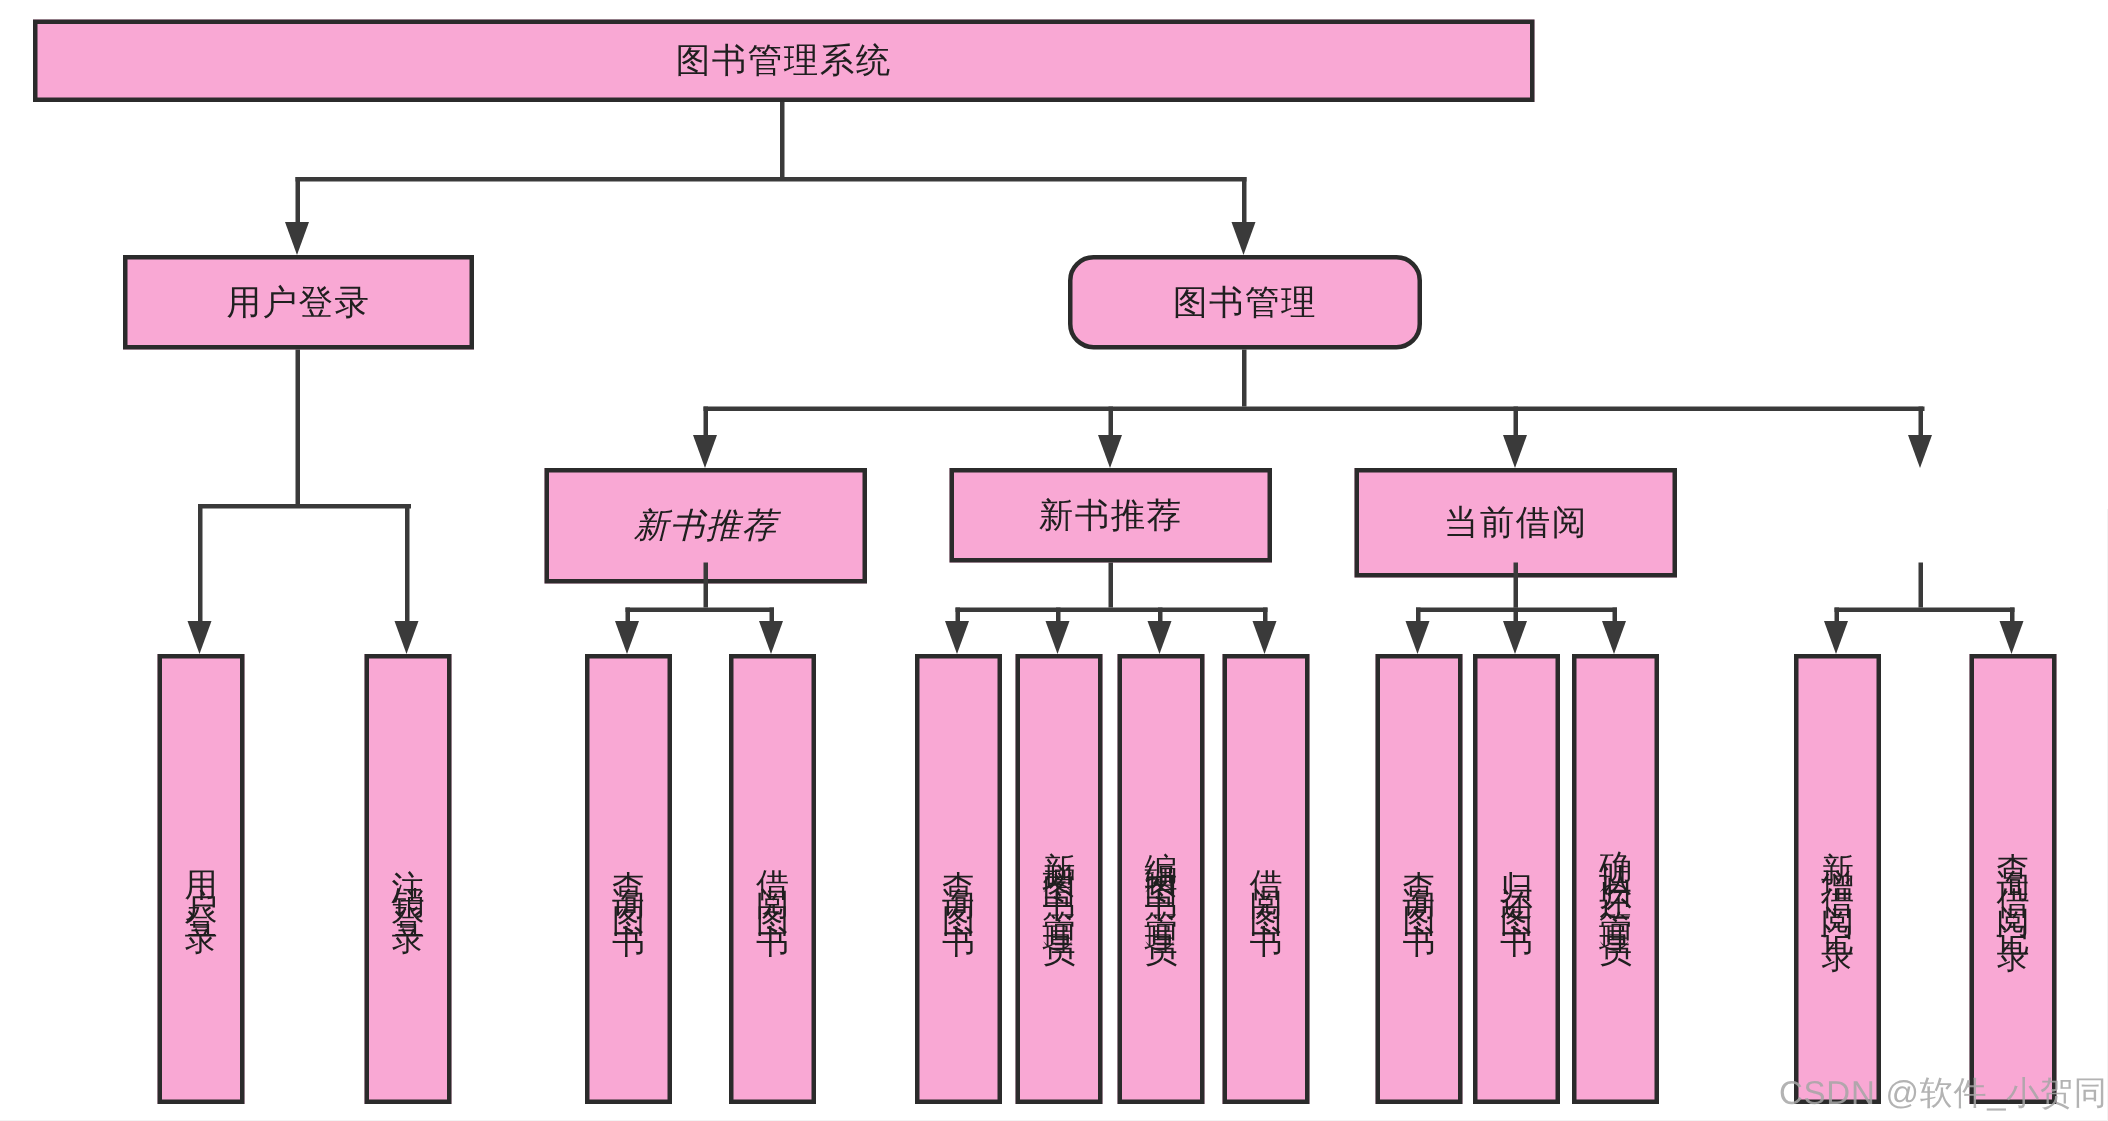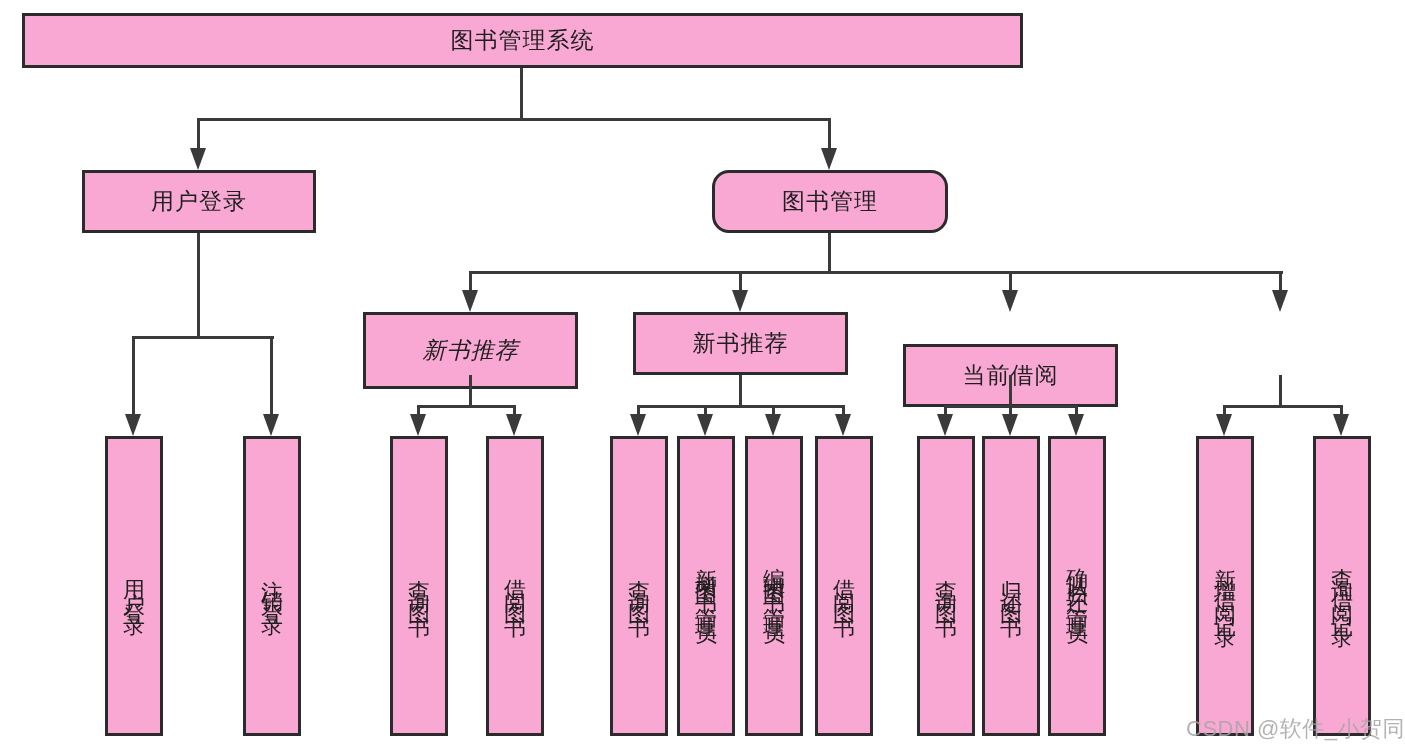--- a/index.html
+++ b/index.html
@@ -46,21 +46,21 @@
   <div class="box hbox" style="left:22px;top:13px;width:1001px;height:55px;">图书管理系统</div>
 
   <div class="box hbox" style="left:82px;top:170px;width:234px;height:63px;">用户登录</div>
 
   <div class="box hbox" style="left:712px;top:170px;width:236px;height:63px;border-radius:17px;">图书管理</div>
 
   <div class="box hbox" style="left:363px;top:312px;width:215px;height:77px;font-style:italic;">新书推荐</div>
 
   <div class="box hbox" style="left:633px;top:312px;width:215px;height:63px;">新书推荐</div>
 
-  <div class="box hbox" style="left:903px;top:312px;width:215px;height:63px;margin-top:32px;">当前借阅</div>
+  <div class="box hbox" style="left:903px;top:312px;width:215px;height:73px;">当前借阅</div>
 
 
   <div class="box vbox" style="left:105px;">用户登录</div>
   <div class="box vbox" style="left:243px;">注销登录</div>
 
   <div class="box vbox" style="left:390px;">查询图书</div>
   <div class="box vbox" style="left:486px;">借阅图书</div>
 
   <div class="box vbox" style="left:610px;">查询图书</div>
   <div class="box vbox s9" style="left:677px;">新增图书（管理员）</div>

